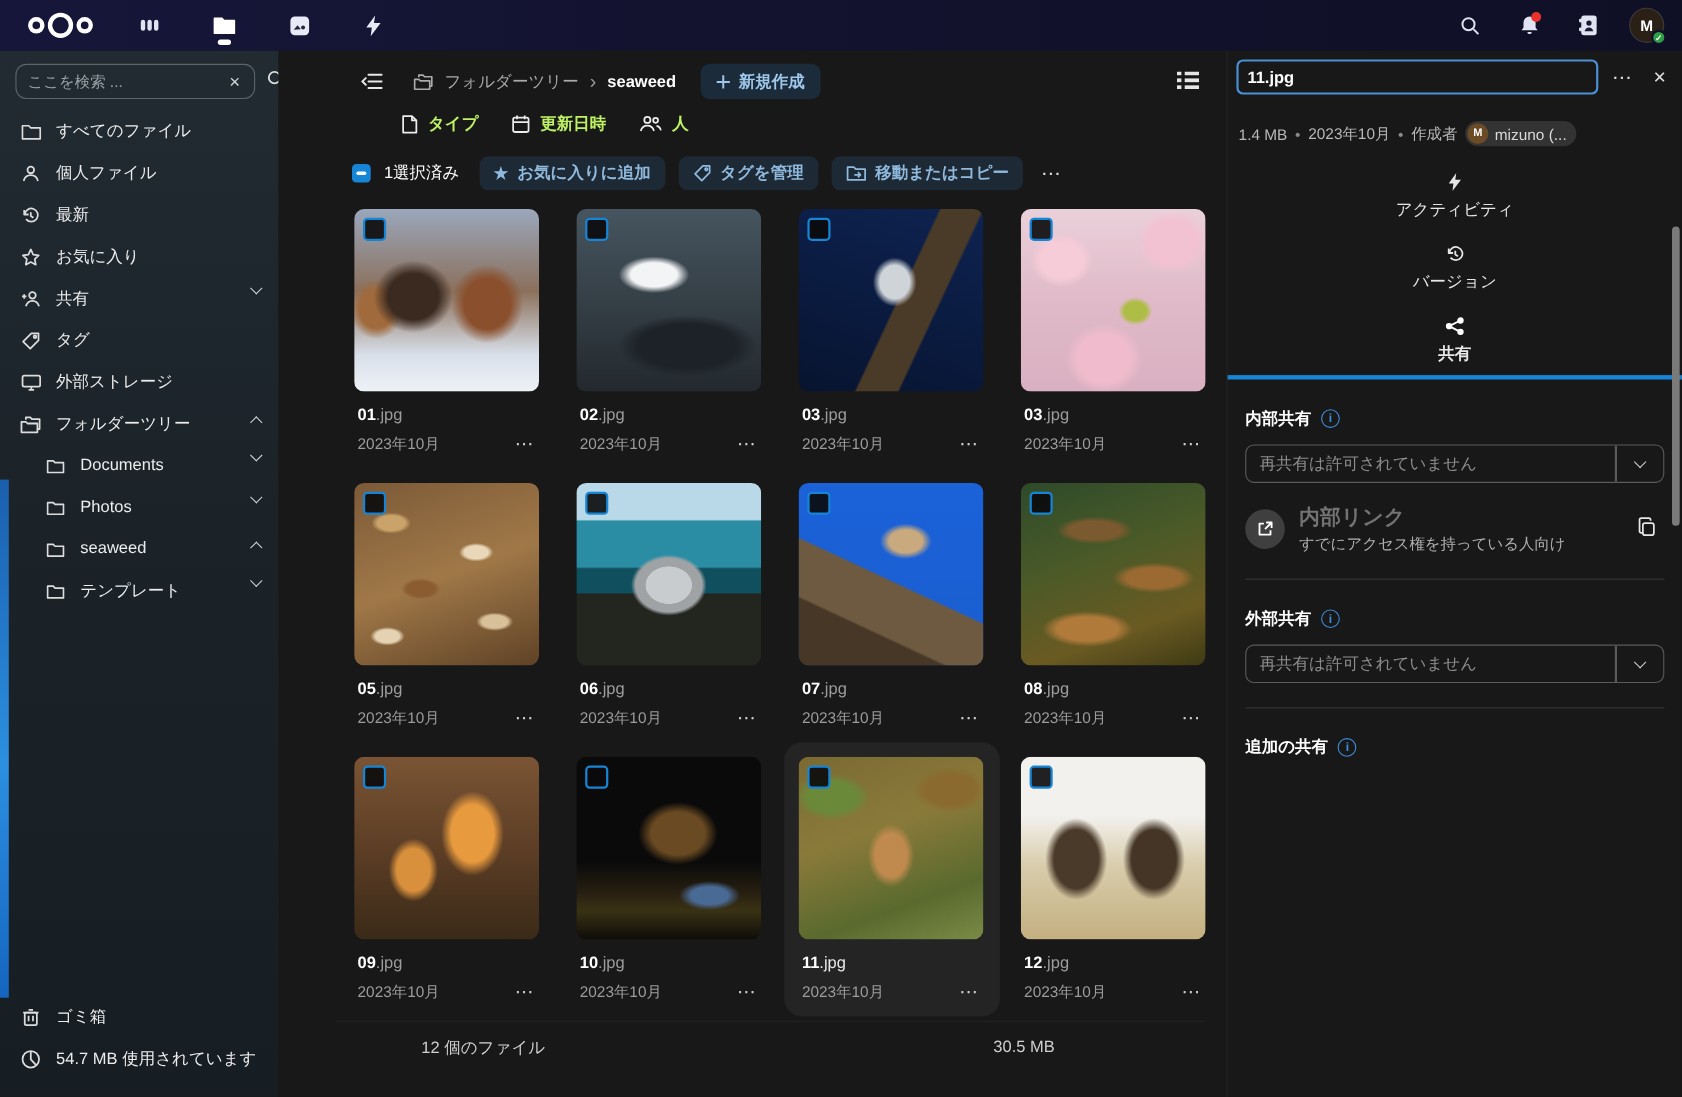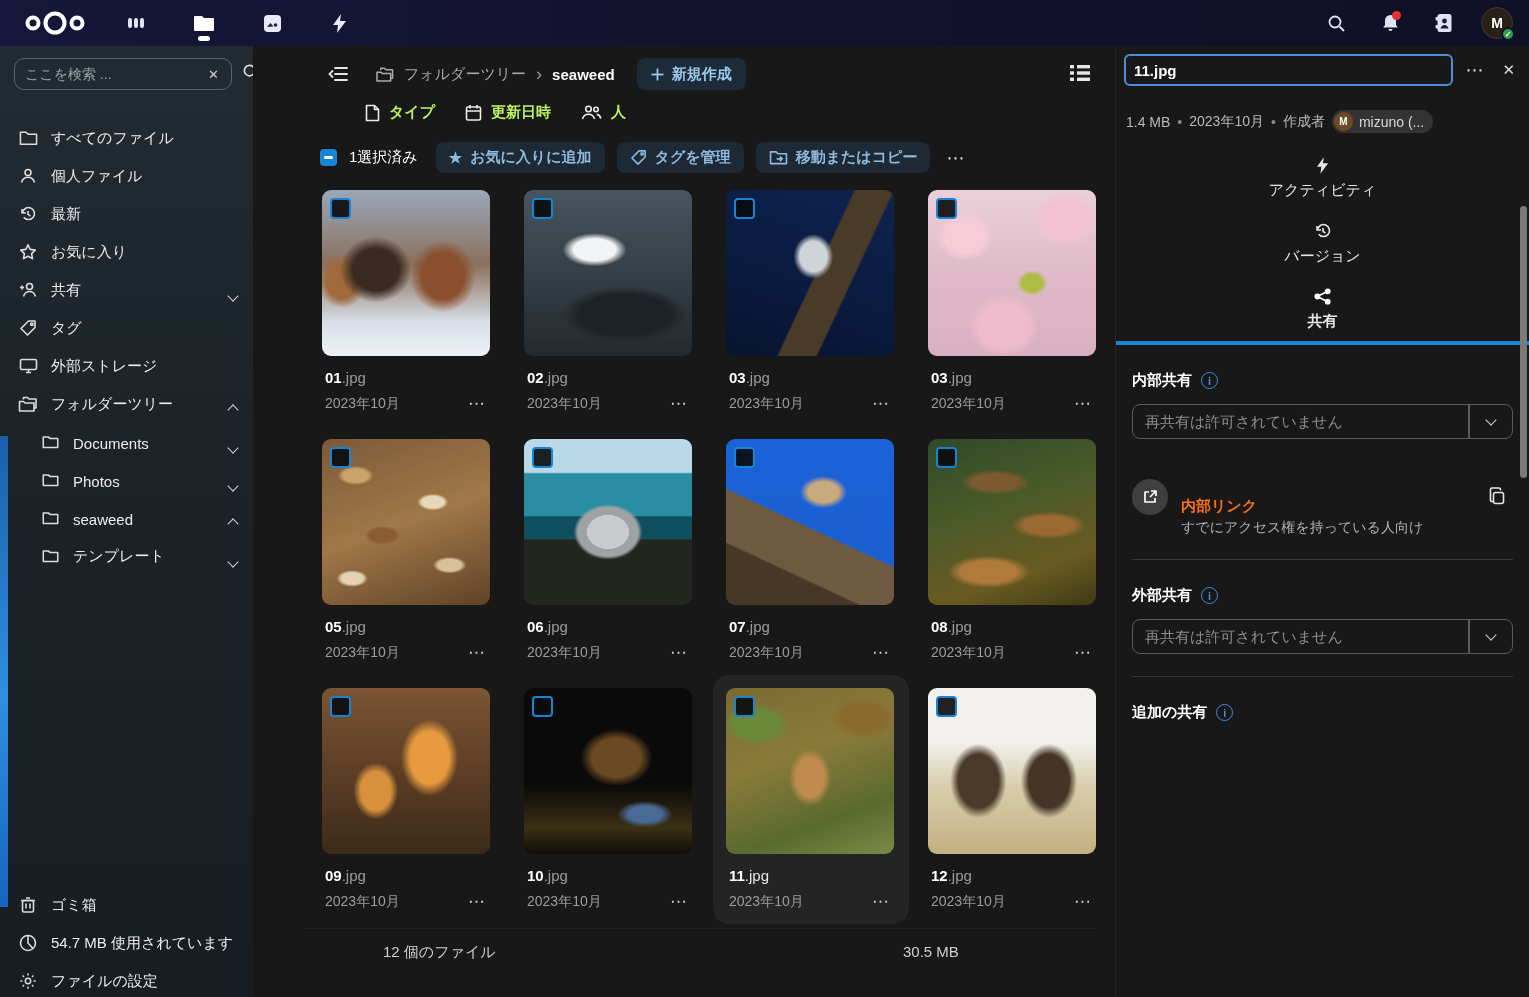--- a/index.html
+++ b/index.html
@@ -27,21 +27,21 @@
     background:linear-gradient(180deg,#212b31 0%,#1b2329 45%,#161d23 100%); overflow:hidden;}
   .sidebar::before { content:""; position:absolute; left:0; top:390px; bottom:90px; width:8px;
     background:linear-gradient(180deg,#1a5fae 0%,#2c8fe0 55%,#1565c0 100%); }
   .searchrow { display:flex; align-items:center; gap:10px; margin:12px 14px 20px 14px;}
   .searchbox { flex:1; height:32px; border:1px solid #5c6468; border-radius:10px; background:transparent;
     display:flex; align-items:center; padding:0 10px;}
   .searchbox input { flex:1; background:transparent; border:none; outline:none; color:#ececec; font-size:14px;
     font-family:"Liberation Sans", sans-serif;}
   .searchbox input::placeholder { color:#9aa2a6;}
   .clear-x { color:#cfd4d6; font-size:13px; cursor:pointer; padding:0 2px;}
-  .navitem { height:38px; display:flex; align-items:flex-end; gap:13px; padding:0 16px 0 18px;
+  .navitem { height:38px; display:flex; align-items:flex-start; gap:13px; padding:0 16px 0 18px;
     font-size:15px; color:#ececec; cursor:pointer;}
   .navitem .lbl { flex:1; white-space:nowrap;}
   .navitem.child { padding-left:40px; font-size:15px;}
   .chev { width:8px; height:8px; border-right:1.8px solid #cdd2d5; border-bottom:1.8px solid #cdd2d5; display:inline-block;}
   .chev.down { transform:rotate(45deg); margin-top:-4px;}
   .chev.up { transform:rotate(-135deg); margin-top:4px;}
   .side-bottom { position:absolute; left:0; right:0; bottom:6px;}
   .sideicon { width:20px; height:20px; flex:0 0 20px; display:flex; align-items:center; justify-content:center;}
 
   
@@ -119,21 +119,21 @@
     display:flex; align-items:center; justify-content:center; font-style:normal; cursor:pointer;}
   .combo { margin-top:14px; height:35px; border:1.6px solid #5a5a5a; border-radius:8px; display:flex; align-items:center; overflow:hidden;}
   .combo input { flex:1; border:none; background:transparent; outline:none; color:#ececec; font-size:15px; padding:0 12px;
     font-family:"Liberation Sans", sans-serif;}
   .combo input::placeholder { color:#8d8d8d;}
   .combo .sep { width:1.6px; align-self:stretch; background:#5a5a5a;}
   .combo .dd { width:42px; height:100%; display:flex; align-items:center; justify-content:center; cursor:pointer; background:transparent; border:none;}
   .linkrow { display:flex; align-items:center; gap:13px; margin-top:18px;}
   .linkicon { width:36px; height:36px; border-radius:50%; background:#3f3f3f; display:flex; align-items:center; justify-content:center; flex:0 0 36px;}
   .linktext { flex:1;}
-  .linktext .t { font-size:15px; font-weight:bold; color:#f97316;margin-top:40px;}
+  .linktext .t { font-size:19px; font-weight:bold; color:#737373;}
   .linktext .s { font-size:14px; color:#b0b0b0; margin-top:3px;}
   .copybtn { background:none; border:none; cursor:pointer; padding:6px;}
   .divider { height:1px; background:#363636; margin:22px 0 0 0;}
   .p-scroll { position:absolute; right:2px; top:160px; width:7px; height:272px; border-radius:4px; background:#7a7a7a;}
 </style>
 </head>
 <body>
 
 <div class="topbar">
   <div class="logo">
@@ -340,29 +340,20 @@
       <span class="lbl">ゴミ箱</span>
     </div>
     <div class="navitem">
       <span class="sideicon">
           <svg width="18" height="18" viewBox="0 0 18 18" fill="none" stroke="#dcdcdc" stroke-width="1.6">
             <circle cx="9" cy="9" r="7.5"></circle>
             <path d="M9 1.5V9l5 5.5"></path>
           </svg>
         </span>
       <span class="lbl">54.7 MB 使用されています</span>
-    </div>
-    <div class="navitem">
-      <span class="sideicon">
-          <svg width="18" height="18" viewBox="0 0 20 20" fill="none" stroke="#dcdcdc" stroke-width="1.6">
-            <circle cx="10" cy="10" r="3"></circle>
-            <path d="M10 1.5v2.3M10 16.2v2.3M1.5 10h2.3M16.2 10h2.3M4 4l1.6 1.6M14.4 14.4L16 16M16 4l-1.6 1.6M5.6 14.4L4 16"></path>
-          </svg>
-        </span>
-      <span class="lbl">ファイルの設定</span>
     </div>
   </div>
 </div>
 
 <div class="main">
   <div class="mainhead">
     <span class="collapse">
       <svg width="20" height="16" viewBox="0 0 20 16" fill="none" stroke="#e6e6e6" stroke-width="1.8" stroke-linecap="round">
           <line x1="7" y1="2" x2="19" y2="2"></line>
           <line x1="7" y1="8" x2="19" y2="8"></line>

